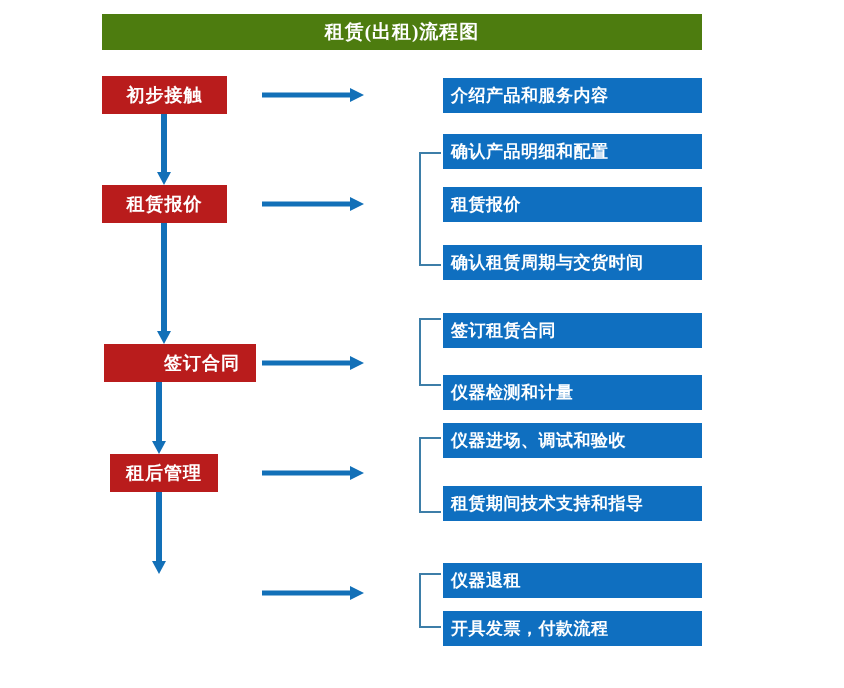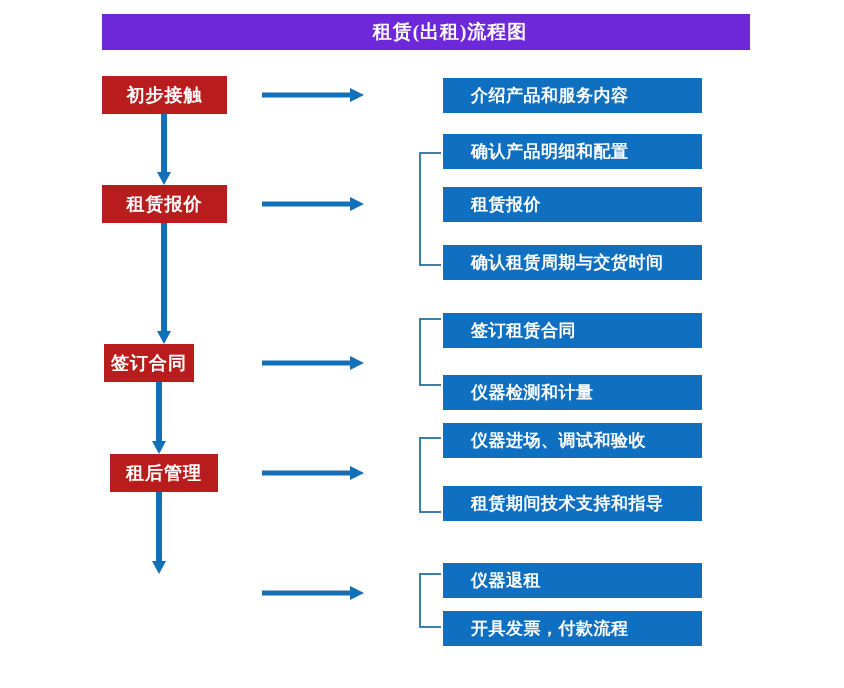--- a/index.html
+++ b/index.html
@@ -18,29 +18,28 @@
     overflow: hidden;
   }
 
   
   .title-bar {
     position: absolute;
     left: 102px;
     top: 14px;
     width: 600px;
     height: 36px;
-    background: #6d28d9;
+    background: #4d7c0f;
     color: #ffffff;
     display: flex;
     align-items: center;
     justify-content: center;
     font-size: 19px;
     font-weight: bold;
     letter-spacing: 1px;
-    padding-left: 48px;
   }
 
   
   .stage-box {
     position: absolute;
     height: 38px;
     background: #b91c1c;
     color: #ffffff;
     display: flex;
     align-items: center;
@@ -55,21 +54,21 @@
     position: absolute;
     left: 443px;
     width: 259px;
     height: 35px;
     background: #0f6fc0;
     color: #ffffff;
     display: flex;
     align-items: center;
     font-size: 17px;
     font-weight: bold;
-    padding-left: 28px;
+    padding-left: 8px;
     box-sizing: border-box;
     letter-spacing: 0.5px;
   }
 
   
   .arrow-right {
     position: absolute;
     height: 14px;
     width: 102px;
   }
@@ -97,21 +96,21 @@
 <body>
 
 <div id="canvas">
 
   <div class="title-bar">租赁(出租)流程图</div>
 
   <div class="stage-box" style="left:102px; top:76px; width:125px;">初步接触</div>
 
   <div class="stage-box" style="left:102px; top:185px; width:125px;">租赁报价</div>
 
-  <div class="stage-box" style="left:104px; top:344px; width:90px;">签订合同</div>
+  <div class="stage-box" style="left:104px; top:344px; width:108px;padding-left:44px;">签订合同</div>
 
   <div class="stage-box" style="left:102px; top:454px; width:108px;margin-left:8px;">租后管理</div>
 
 
   <div class="arrow-down" style="left:157px; top:114px; height:71px;">
     <svg width="14" height="71" viewBox="0 0 14 71">
       <line x1="7" y1="0" x2="7" y2="60" stroke="#1270B8" stroke-width="6"></line>
       <polygon points="7,71 0,58 14,58" fill="#1270B8"></polygon>
     </svg>
   </div>

